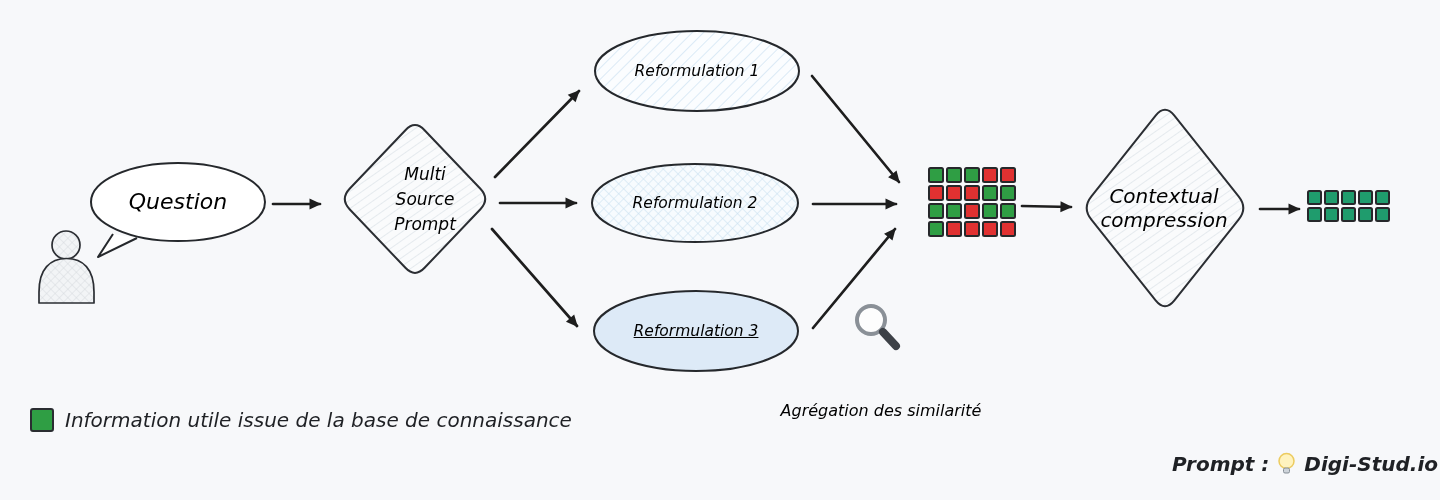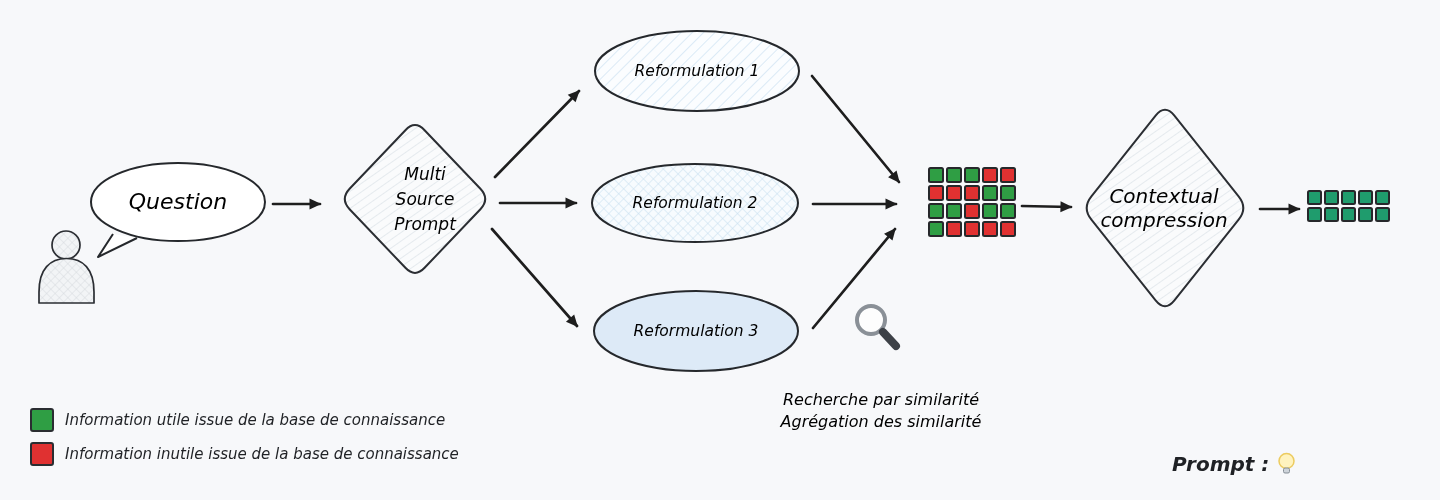--- a/index.html
+++ b/index.html
@@ -20,21 +20,21 @@
   .ref-label{font-size:15.5px;}
   .cc-label{font-size:20px;line-height:24px;}
   .note{font-size:16px;line-height:22px;}
   .grid{position:absolute;}
   .sq-row{display:flex;gap:2px;margin-bottom:2px;}
   .sq{width:12px;height:12px;border:2px solid #26282b;border-radius:2.5px;box-sizing:content-box;}
   .grid-out .sq{width:11px;height:11px;}
   .legend{position:absolute;left:30px;top:408px;font-style:italic;}
   .legend-row{display:flex;align-items:center;gap:11px;margin-bottom:10px;}
   .swatch{width:20px;height:20px;border:2.5px solid #2a2d31;border-radius:3px;flex:0 0 auto;}
-  .legend-label{font-size:15px;white-space:nowrap;}
+  .legend-label{font-size:20px;white-space:nowrap;}
   .source{
     position:absolute;left:1172px;top:452px;display:flex;align-items:center;gap:9px;
     font-size:20px;font-weight:bold;font-style:italic;
   }
   .bulb{display:flex;align-items:center;}
 </style>
 </head>
 <body>
 
 <div class="canvas" style="background: rgb(247, 248, 250);">
@@ -105,29 +105,28 @@
   <div class="lbl q-label" style="left:178px;top:201px;">Question</div>
 
   <div class="lbl mqp-label" style="left:425px;top:199px;">
     <span class="line">Multi</span>
     <span class="line">Source</span>
     <span class="line">Prompt</span>
   </div>
 
   <div class="lbl ref-label" style="left:697px;top:71px;">Reformulation 1</div>
   <div class="lbl ref-label" style="left:695px;top:203px;">Reformulation 2</div>
-  <div class="lbl ref-label" style="left:696px;top:331px;">Reformulation 3</div>
+  <div class="lbl ref-label" style="left:696px;top:331px;text-decoration:underline;">Reformulation 3</div>
 
   <div class="lbl cc-label" style="left:1164px;top:208px;">
     <span class="line">Contextual</span>
     <span class="line">compression</span>
   </div>
 
   <div class="lbl note" style="left:881px;top:411px;">
-    <span class="line">Recherche par similarité</span>
     <span class="line">Agrégation des similarité</span>
   </div>
 
   <div class="grid" style="left:928px;top:167px;">
       <div class="sq-row">
         <div class="sq" style="background: rgb(47, 158, 68);"></div>
         <div class="sq" style="background: rgb(47, 158, 68);"></div>
         <div class="sq" style="background: rgb(47, 158, 68);"></div>
         <div class="sq" style="background: rgb(224, 49, 49);"></div>
         <div class="sq" style="background: rgb(224, 49, 49);"></div>
@@ -170,29 +169,26 @@
         <div class="sq" style="background: rgb(31, 156, 109);"></div>
         <div class="sq" style="background: rgb(31, 156, 109);"></div>
       </div>
     </div>
 
   <div class="legend">
     <div class="legend-row">
       <span class="swatch" style="background: rgb(47, 158, 68);"></span>
       <span class="legend-label">Information utile issue de la base de connaissance</span>
     </div>
-    <div class="legend-row">
-      <span class="swatch" style="background: rgb(224, 49, 49);"></span>
-      <span class="legend-label">Information inutile issue de la base de connaissance</span>
-    </div>
   </div>
 
   <div class="source">
     <span>Prompt :</span>
     <span class="bulb">
       <svg width="17" height="24" viewBox="0 0 17 24">
         <circle cx="8.5" cy="9" r="7.5" fill="#fff3bf" stroke="#eccb5f" stroke-width="1.5"></circle>
         <rect x="5.5" y="16" width="6" height="5" rx="1.5" fill="#ced4da" stroke="#868e96" stroke-width="1"></rect>
       </svg>
     </span>
+    <span>Digi-Stud.io</span>
   </div>
 
 </div>
 
 </body></html>

